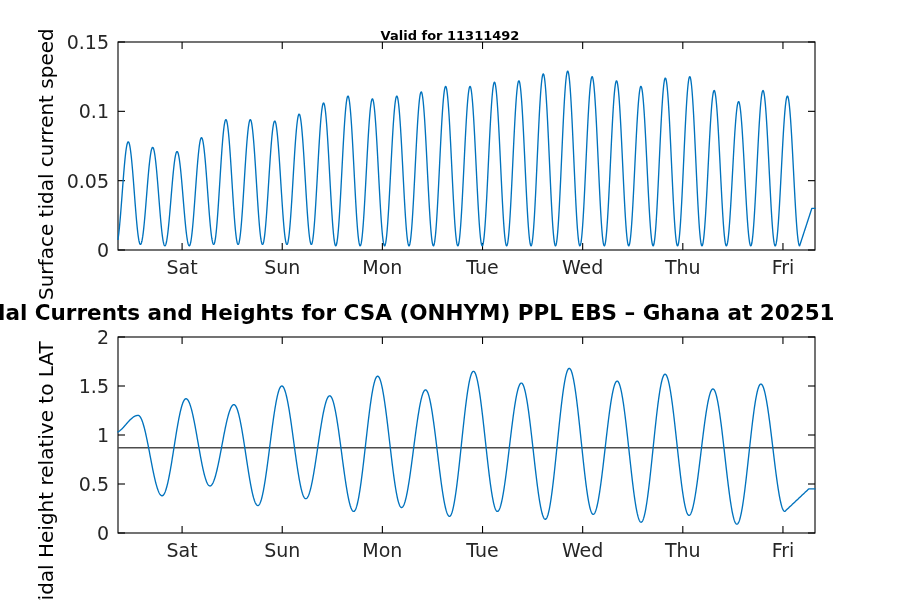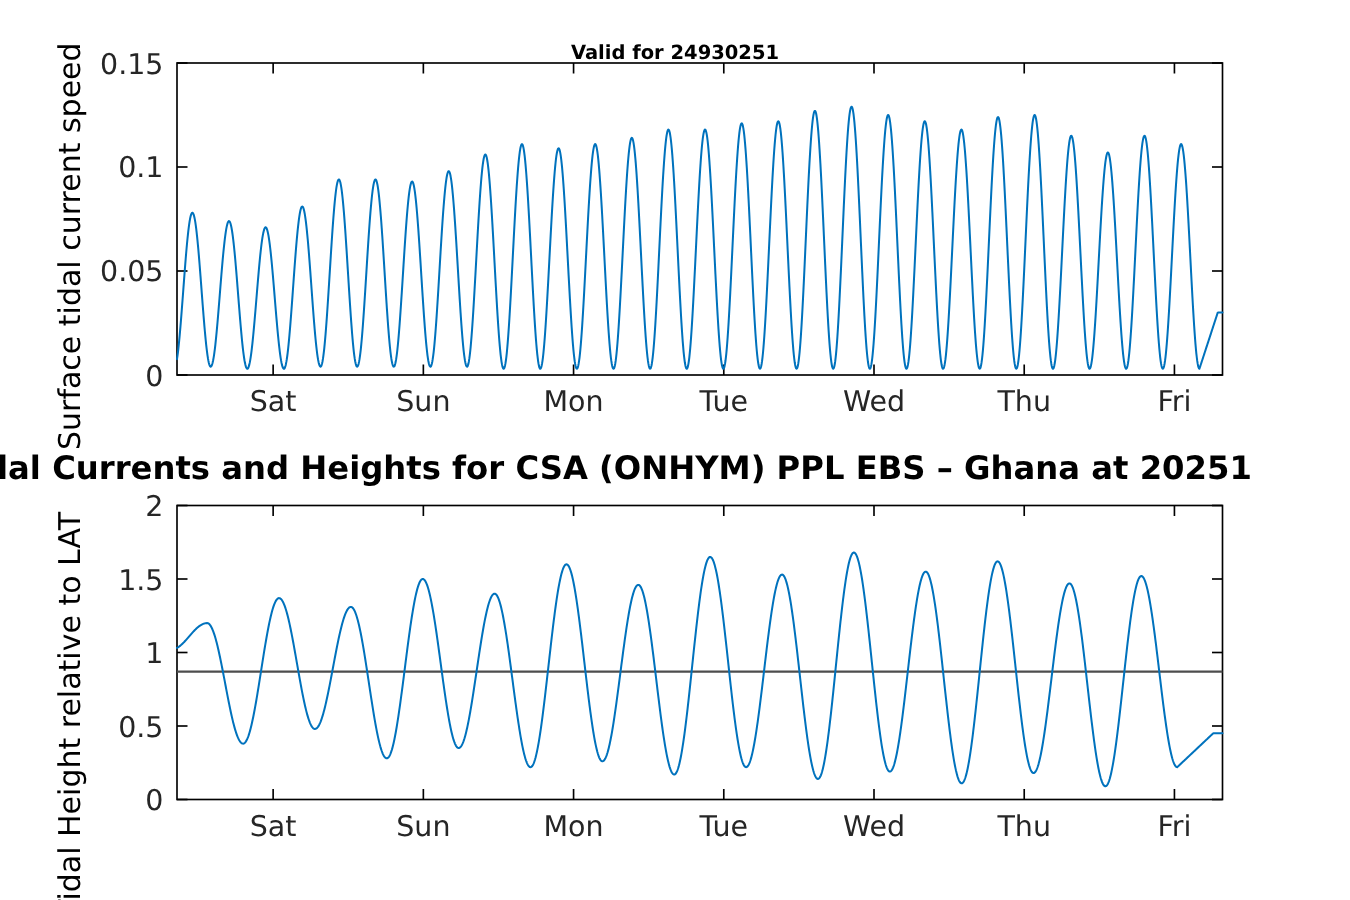--- a/index.html
+++ b/index.html
@@ -63,21 +63,21 @@
 </style>
 </head>
 <body>
 
 <div id="figure">
 
   <div class="ylabel-rot" id="ylab-top" style="left: 34px; top: 300px;">Surface tidal current speed</div>
 
   <div class="ylabel-rot" id="ylab-bot" style="left: 34px; top: 612px;">Tidal Height relative to LAT</div>
 
-  <div class="subtitle" id="subtitle-top" style="left: 0px; top: 28px; width: 900px; text-align: center;">Valid for 24930251</div>
+  <div class="subtitle" id="subtitle-top" style="left: 0px; top: 28px; width: 900px; text-align: center;">Valid for 11311492</div>
 
   <div class="maintitle" id="main-title" style="left: -10px; top: 300px;">dal Currents and Heights for CSA (ONHYM) PPL EBS  – Ghana at 20251</div>
 
   <svg id="plot-svg" width="900" height="600" viewBox="0 0 900 600" style="position:absolute; left:0; top:0;">
 
     <g>
       <rect x="118" y="42" width="697" height="208" fill="#ffffff" stroke="#000000" stroke-width="1.1"></rect>
       <g id="top-yticks">
           <line x1="118" y1="250" x2="125" y2="250" stroke="#000000" stroke-width="1.1"></line>
           <line x1="815" y1="250" x2="808" y2="250" stroke="#000000" stroke-width="1.1"></line>

